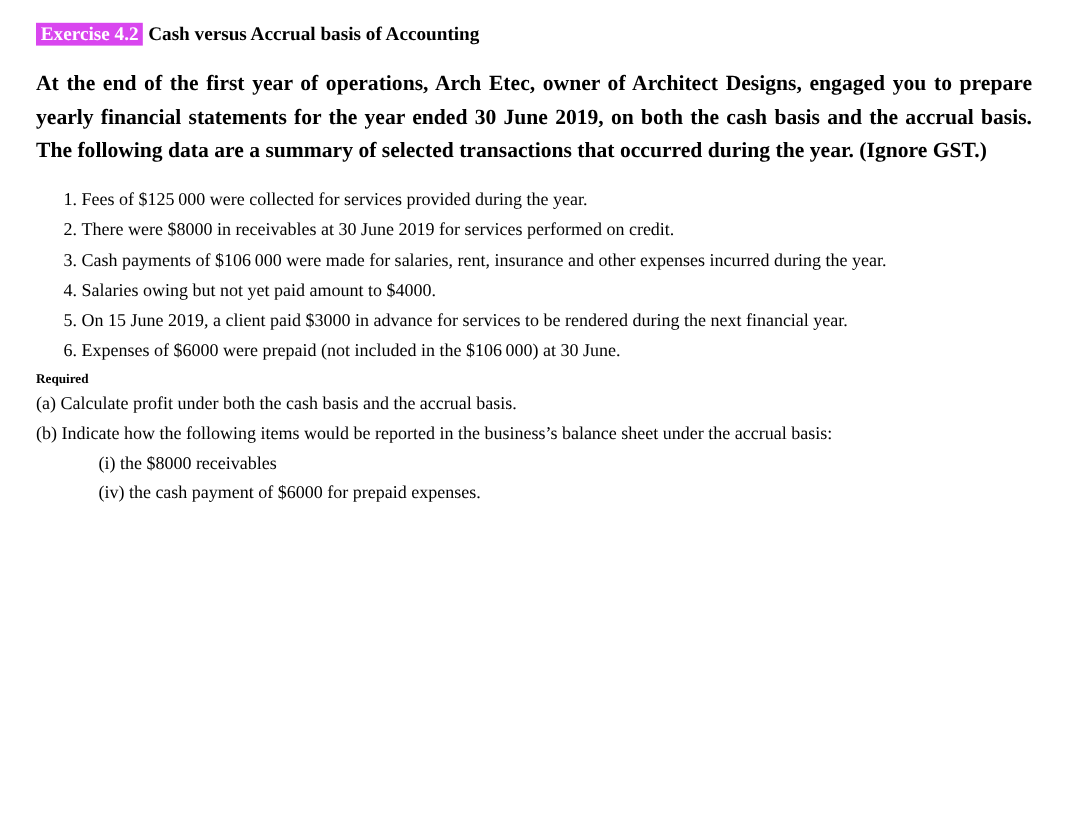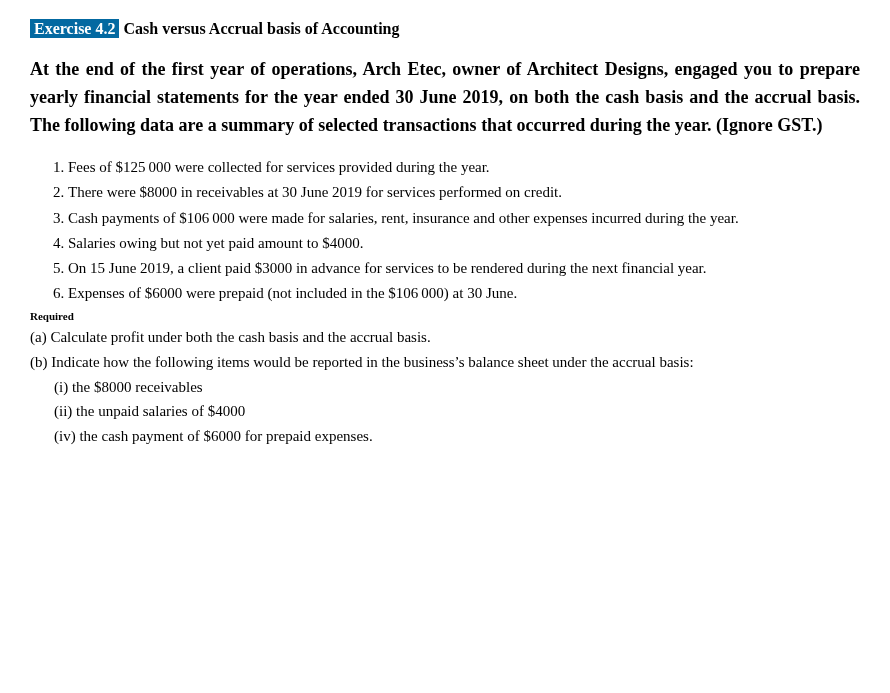--- a/index.html
+++ b/index.html
@@ -19,21 +19,21 @@
     }
 
     .title-line {
       font-size: 16px;
       font-weight: bold;
       margin-bottom: 16px;
       line-height: 1.4;
     }
 
     .title-exercise {
-      background-color: #0369a1;
+      background-color: #d946ef;
       color: #fff;
       padding: 1px 4px;
     }
 
     .intro-paragraph {
       font-weight: bold;
       font-size: 18px;
       text-align: justify;
       margin-bottom: 16px;
       line-height: 1.55;
@@ -68,20 +68,21 @@
       margin-bottom: 2px;
     }
 
     .sub-items {
       margin-left: 24px;
     }
 
     .sub-item {
       line-height: 1.55;
       margin-bottom: 1px;
+      margin-left: 28px;
     }
   </style>
 </head>
 <body>
 
 <div>
 
   <div class="title-line">
     <span class="title-exercise">Exercise 4.2</span><span> Cash versus Accrual basis of Accounting</span>
   </div>
@@ -96,18 +97,17 @@
     <li>On 15 June 2019, a client paid $3000 in advance for services to be rendered during the next financial year.</li>
     <li>Expenses of $6000 were prepaid (not included in the $106 000) at 30 June.</li>
   </ol>
 
   <div class="required-section">
     <div class="required-title">Required</div>
     <p class="required-item">(a) Calculate profit under both the cash basis and the accrual basis.</p>
     <p class="required-item">(b) Indicate how the following items would be reported in the business’s balance sheet under the accrual basis:</p>
     <div class="sub-items">
       <div class="sub-item">(i) the $8000 receivables</div>
-      <div class="sub-item">(ii) the unpaid salaries of $4000</div>
       <div class="sub-item">(iv) the cash payment of $6000 for prepaid expenses.</div>
     </div>
   </div>
 
 </div>
 
 </body></html>

